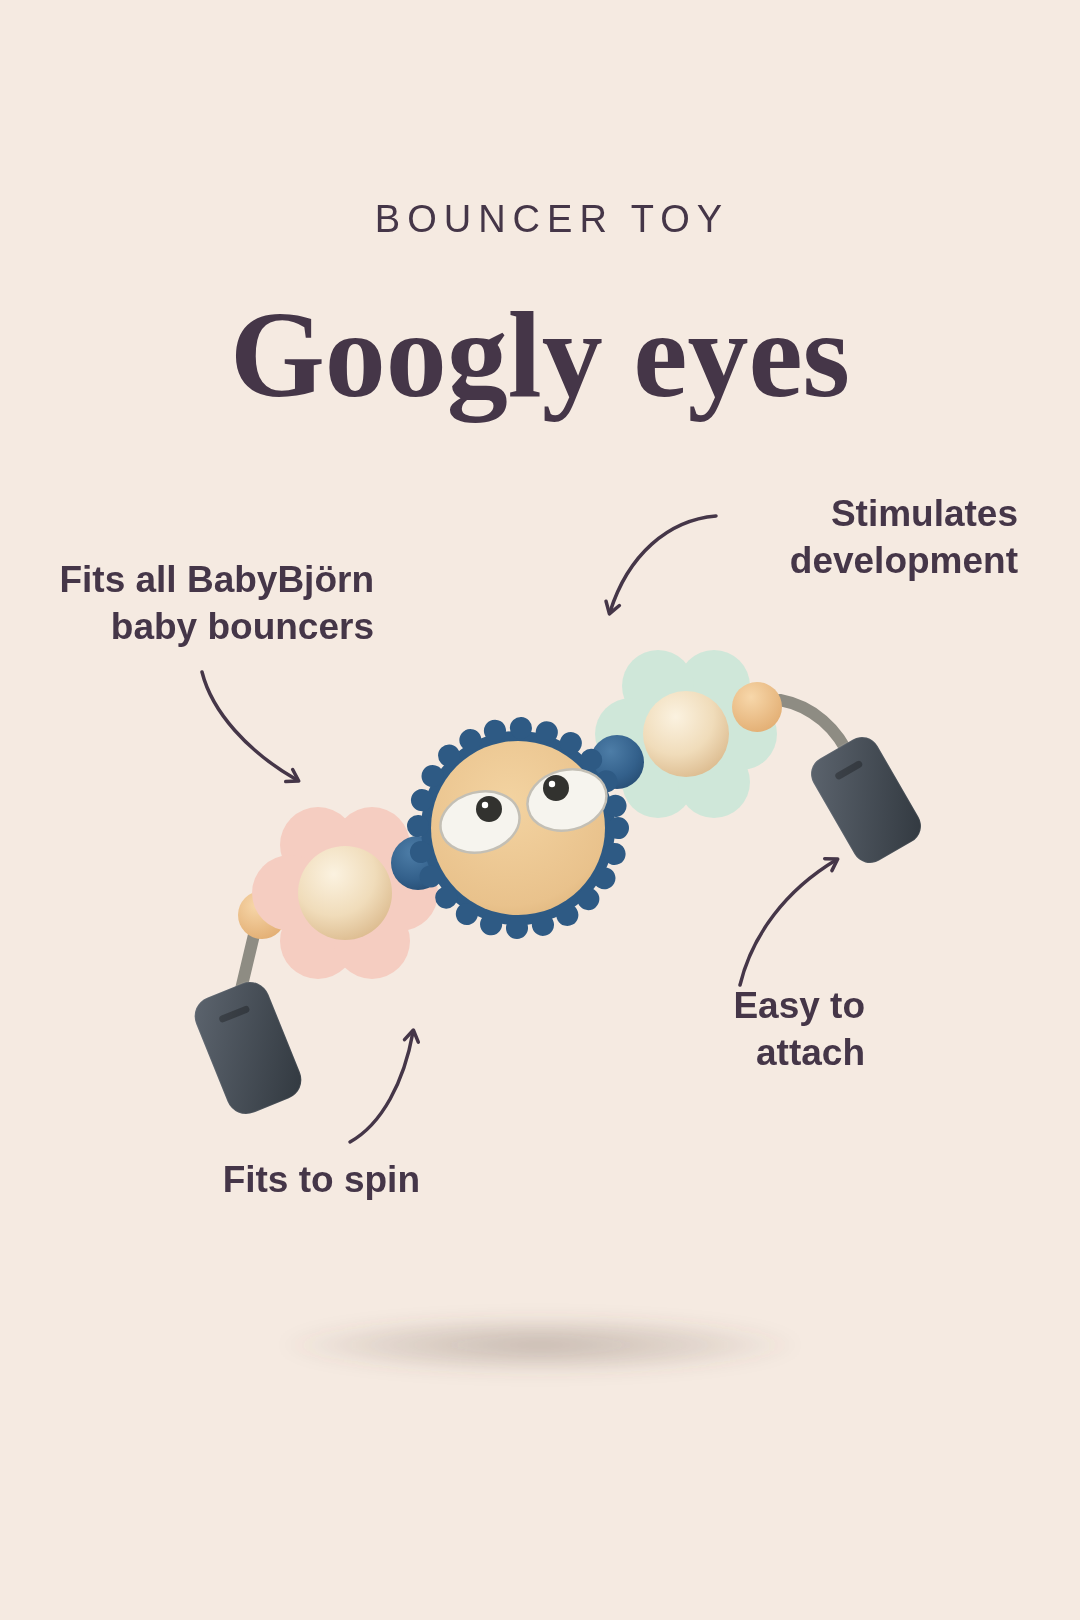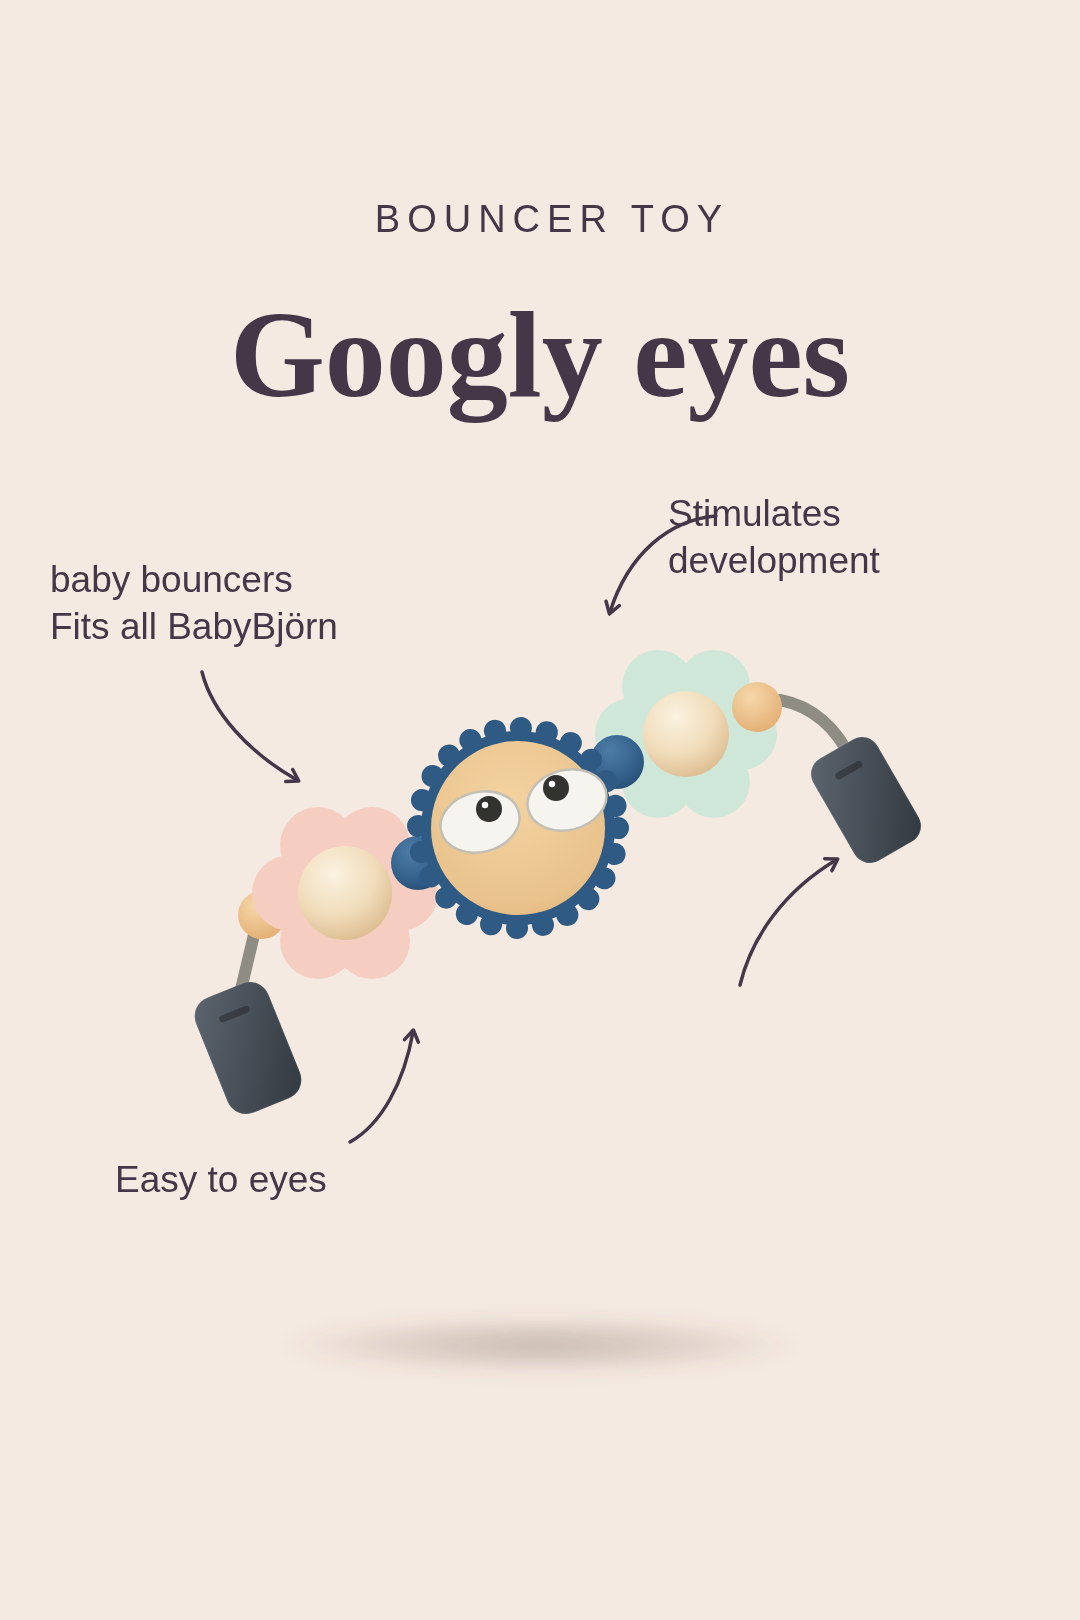--- a/index.html
+++ b/index.html
@@ -23,45 +23,49 @@
   .kicker{
     position:absolute;top:198px;left:12px;width:100%;text-align:center;
     font-size:38px;letter-spacing:7px;font-weight:400;
   }
   .title{
     position:absolute;top:250px;left:0;width:100%;text-align:center;
     font-family:"Liberation Serif","DejaVu Serif",serif;
     font-size:122px;font-weight:700;line-height:1;margin-top:44px;
   }
   .label{
-    position:absolute;text-align:left;font-size:37px;line-height:1.28;
+    position:absolute;text-align:right;font-size:37px;line-height:1.28;font-weight:bold;
   }
   .svg-layer{position:absolute;left:0;top:0;width:1080px;height:1620px;}
 </style>
 </head>
 <body>
 
 <div class="canvas">
 
   <div class="kicker">BOUNCER TOY</div>
   <div class="title">Googly eyes</div>
 
   <div class="label" style="left:50px;top:556px;width:324px;">
+    <div>Fits all BabyBjörn</div>
     <div>baby bouncers</div>
-    <div>Fits all BabyBjörn</div>
   </div>
 
   <div class="label" style="left:668px;top:490px;width:350px;">
     <div>Stimulates</div>
     <div>development</div>
   </div>
 
+  <div class="label" style="left:660px;top:982px;width:205px;">
+    <div>Easy to</div>
+    <div>attach</div>
+  </div>
 
   <div class="label" style="left:115px;top:1156px;width:305px;">
-    <div>Easy to eyes</div>
+    <div>Fits to spin</div>
   </div>
 
   <svg class="svg-layer" viewBox="0 0 1080 1620">
     <defs>
       <radialGradient id="gWood" cx="0.38" cy="0.3" r="0.8">
         <stop offset="0" stop-color="#fbf2e0"></stop>
         <stop offset="0.55" stop-color="#f0dcba"></stop>
         <stop offset="1" stop-color="#d9b688"></stop>
       </radialGradient>
       <radialGradient id="gFace" cx="0.45" cy="0.35" r="0.85">

